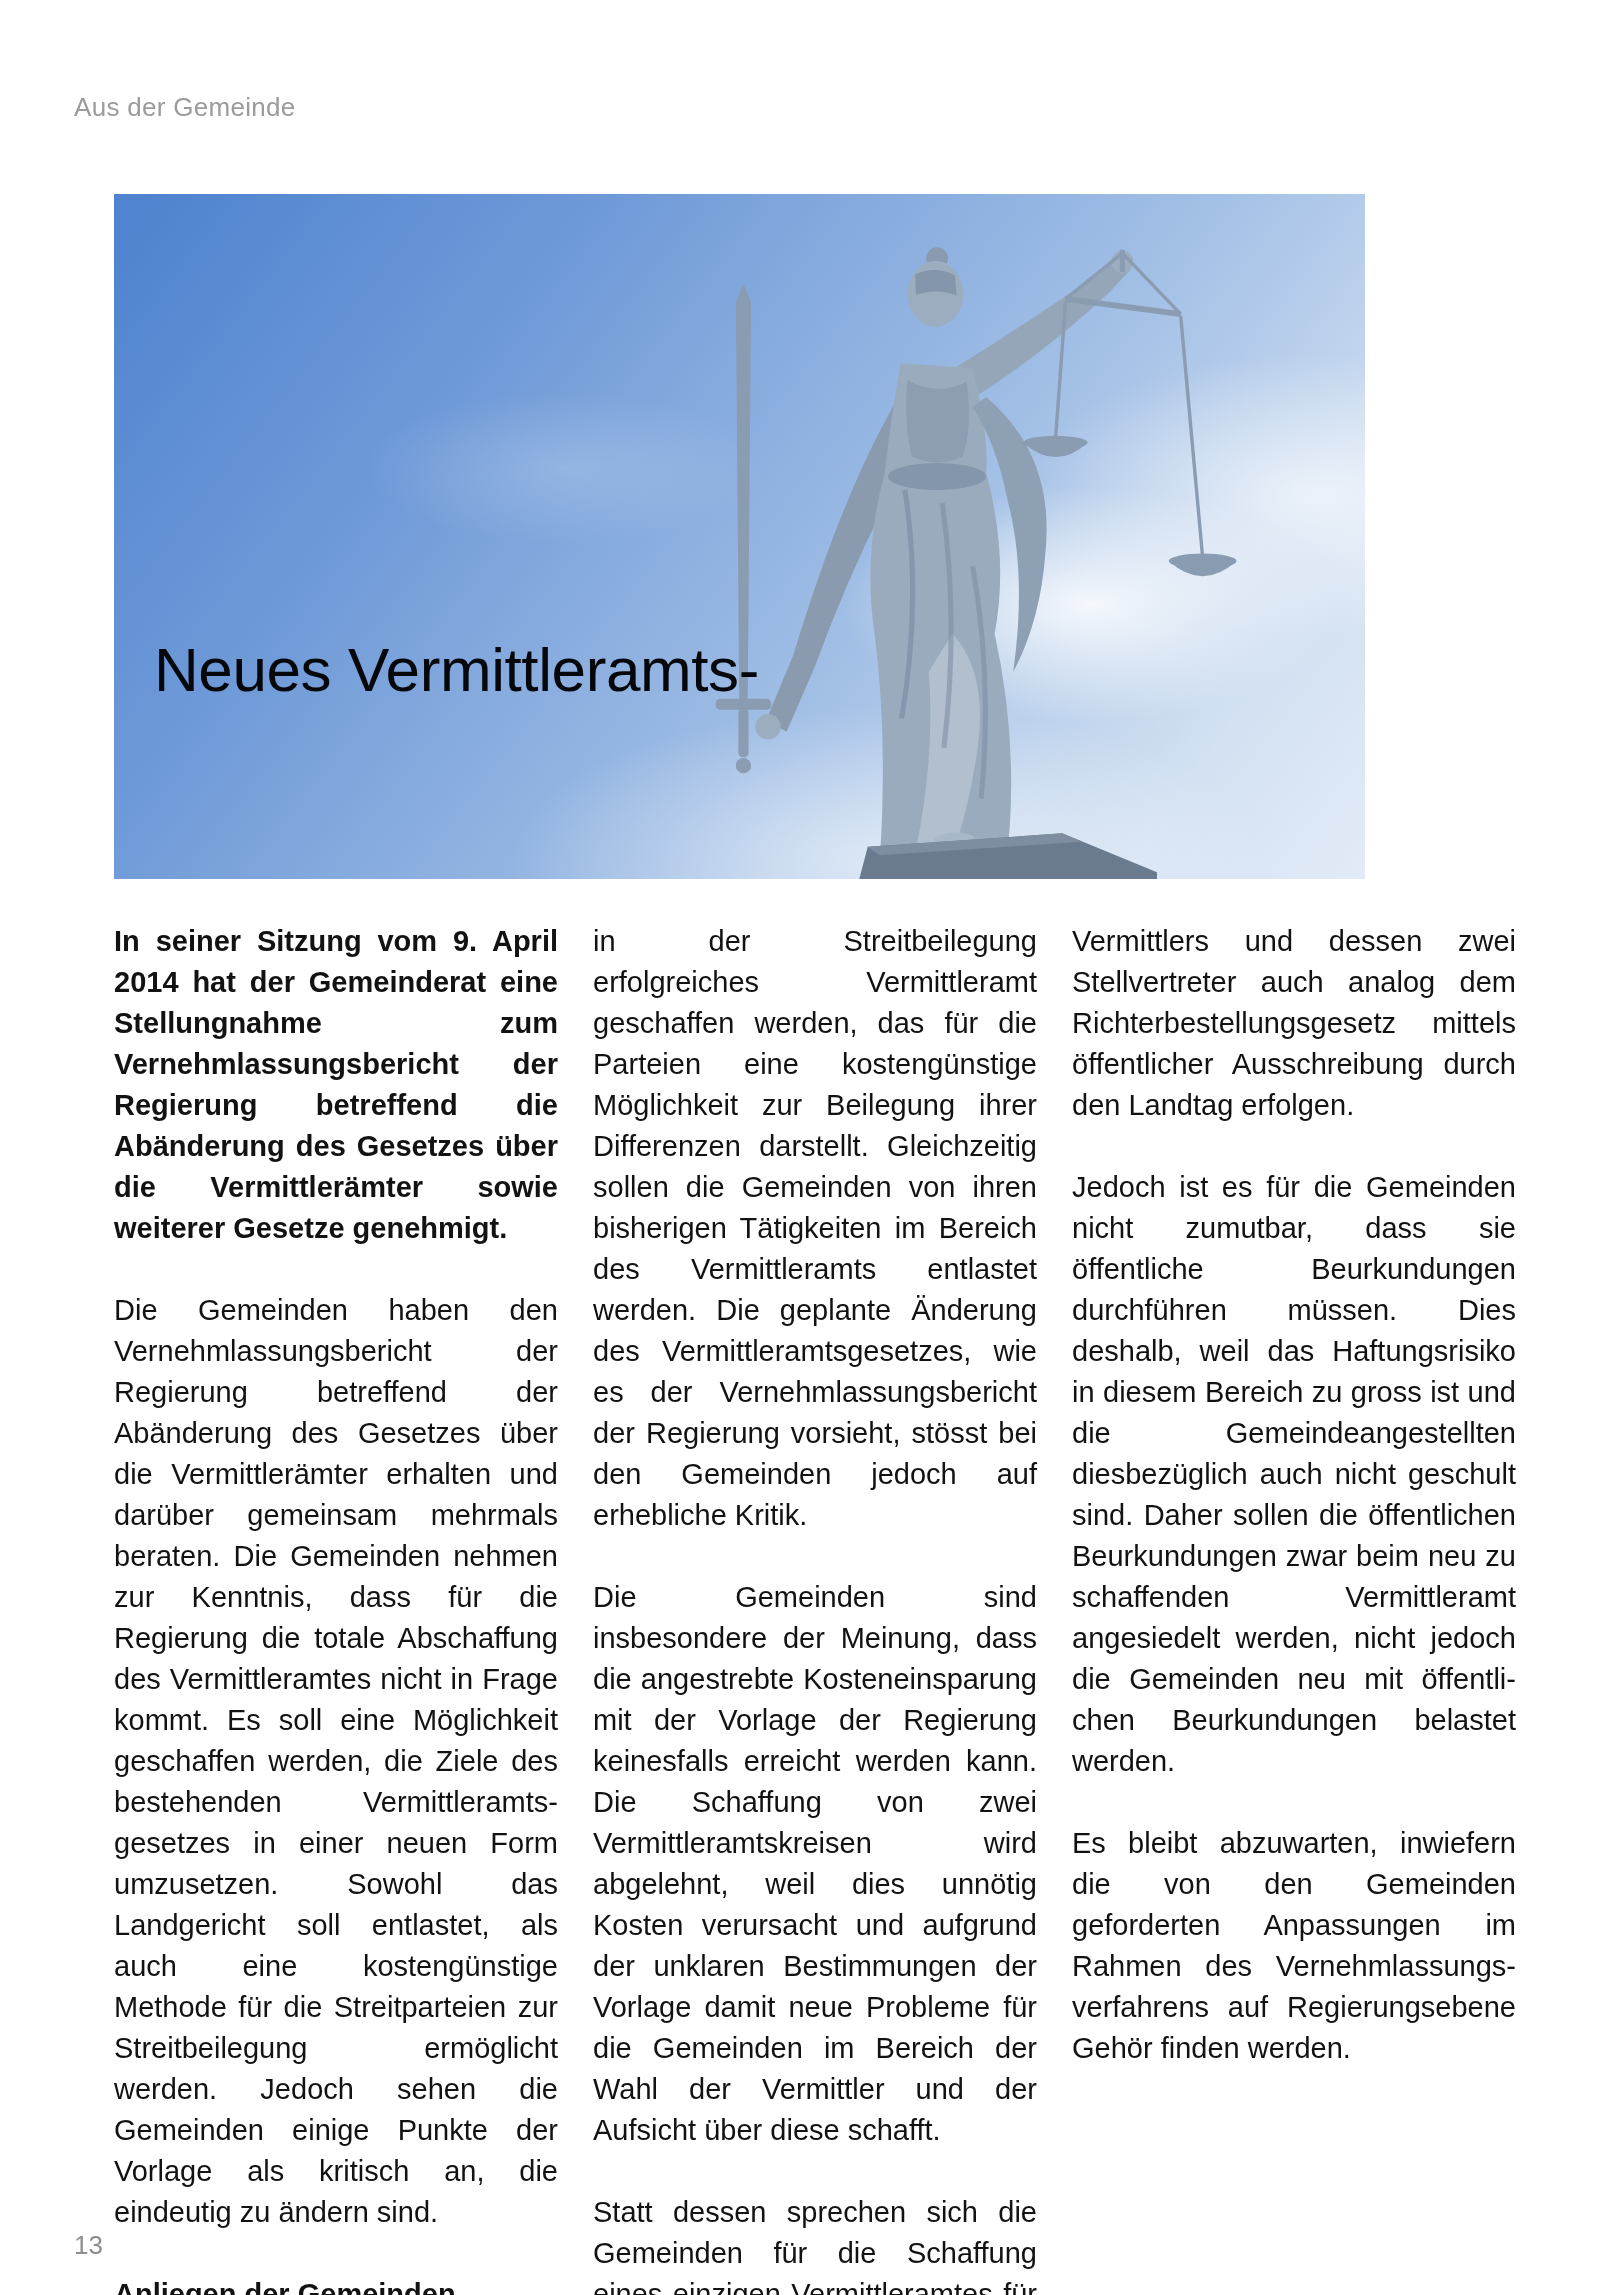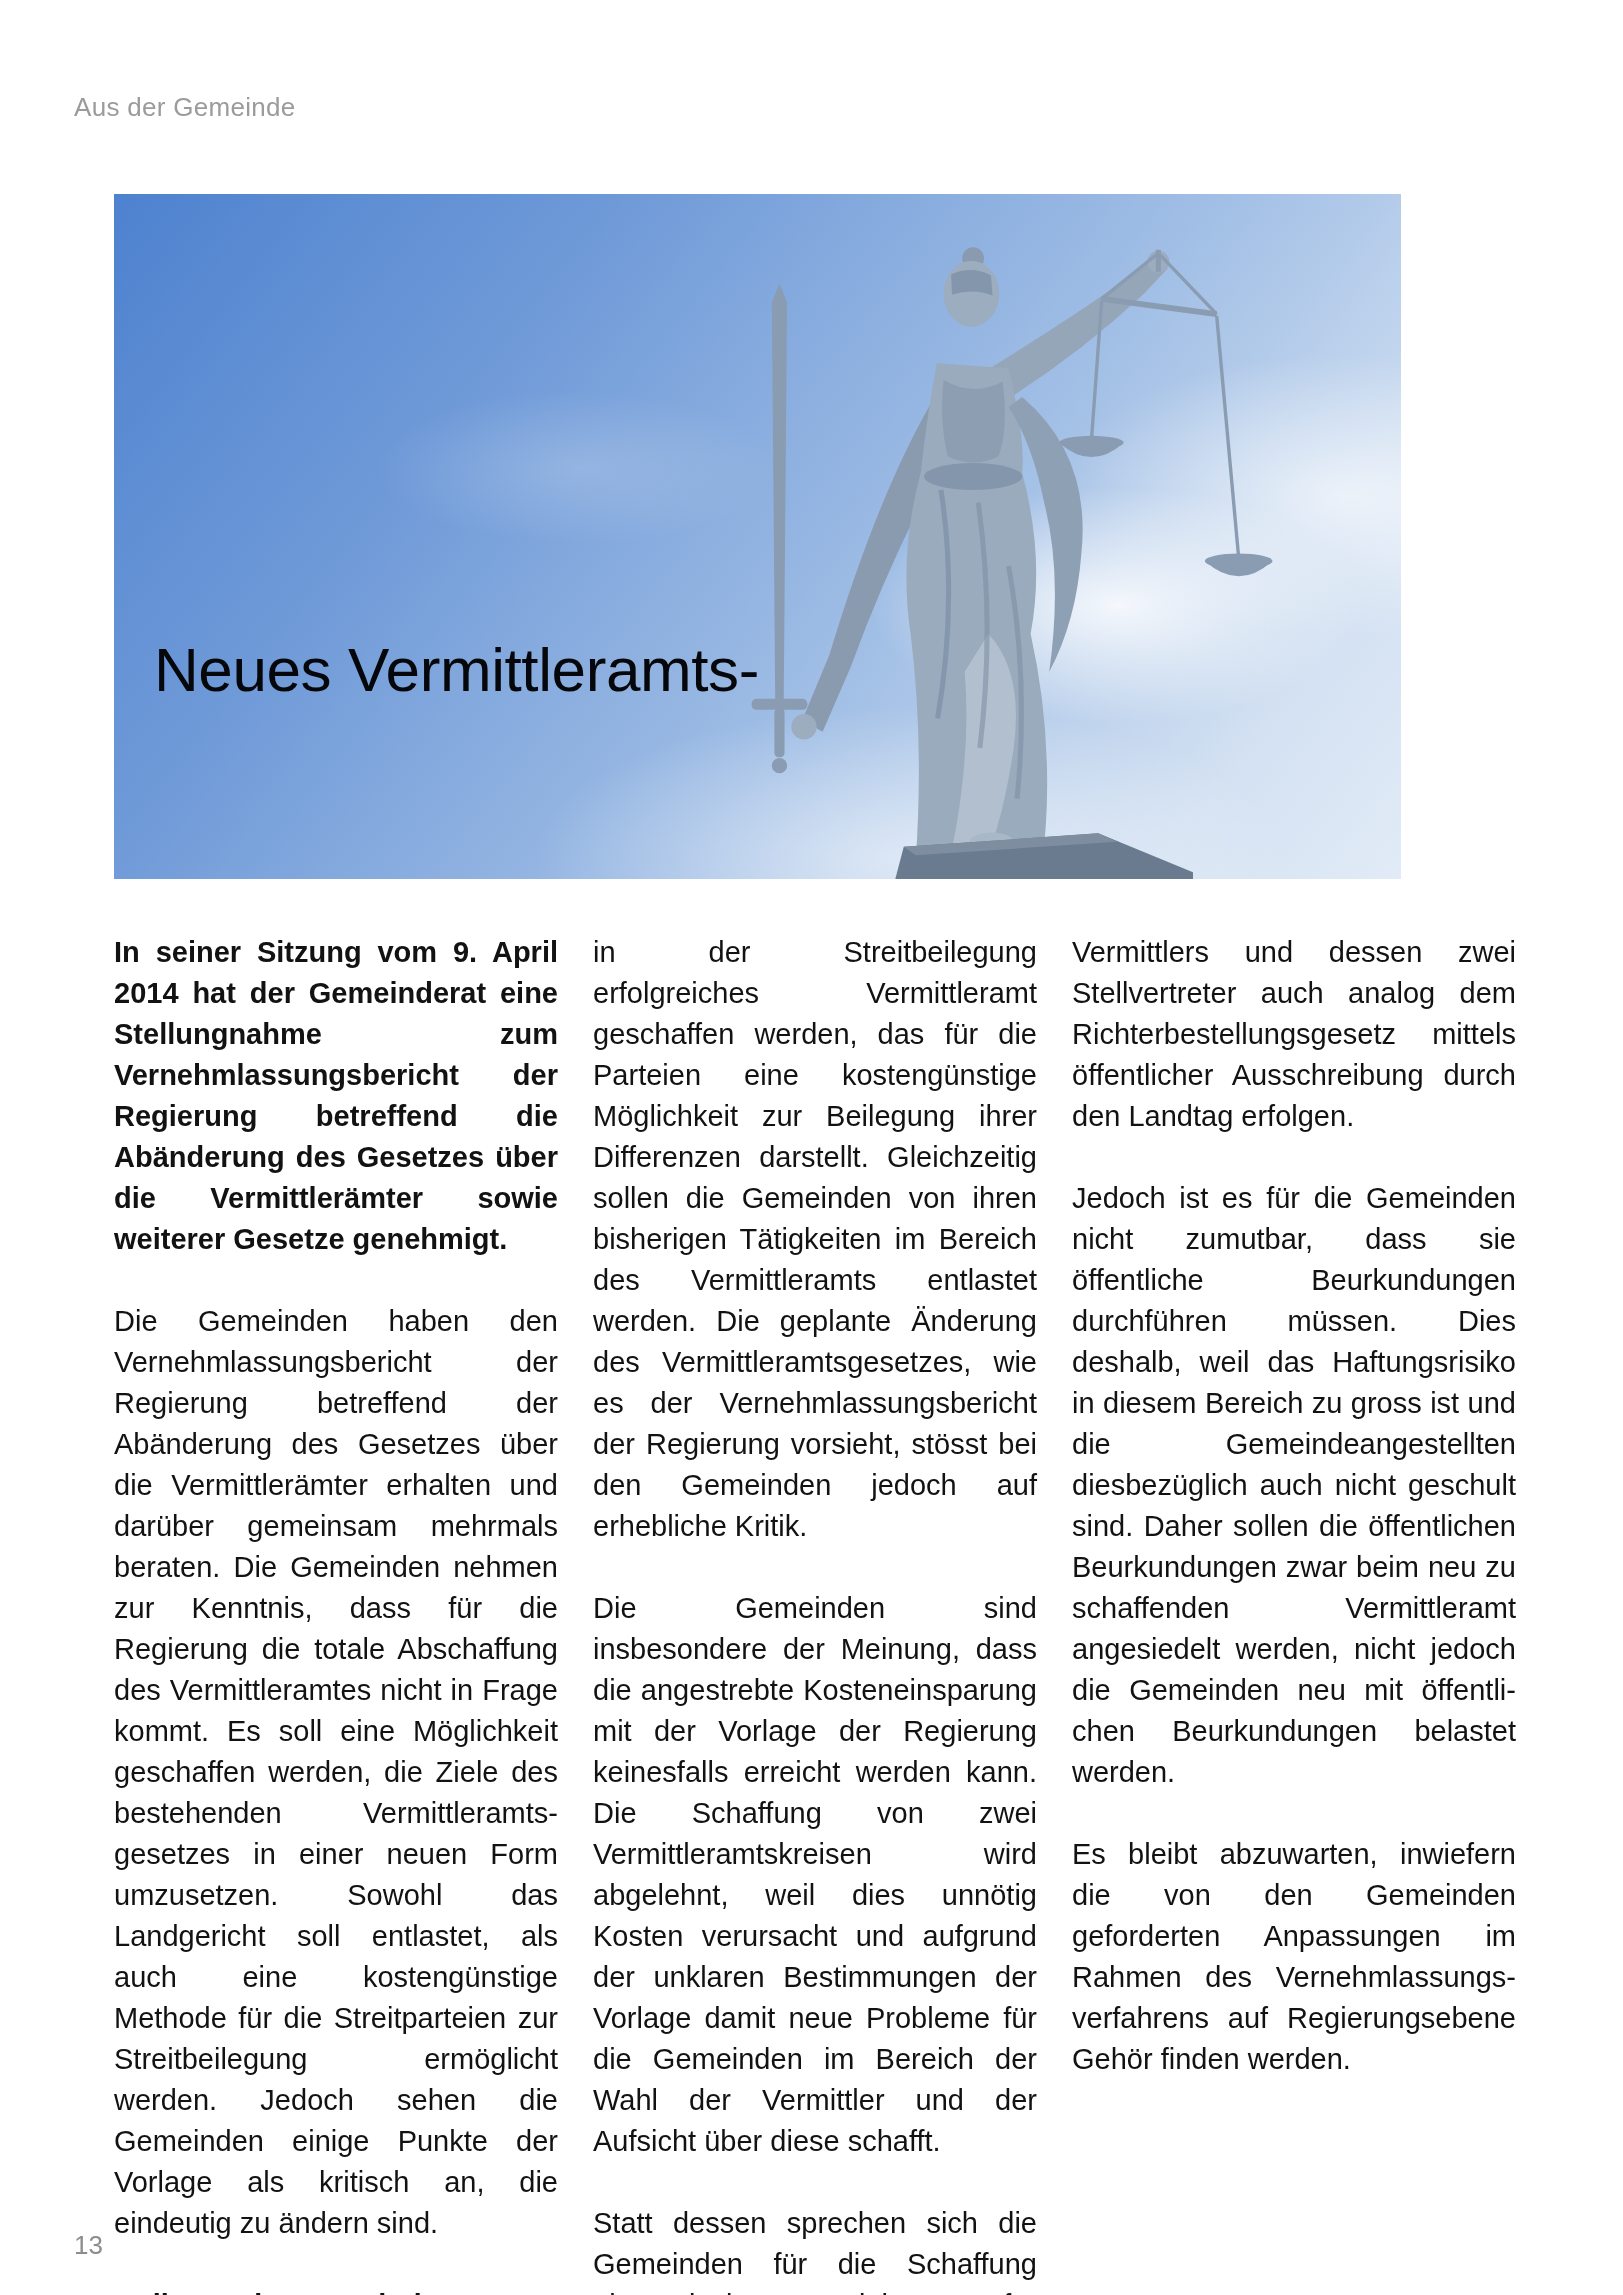--- a/index.html
+++ b/index.html
@@ -13,34 +13,33 @@
     font-size:26px;color:#9b9b9b;letter-spacing:0.3px;margin-top:24px;
   }
   .hero{
     position:absolute;left:114px;top:194px;width:1251px;height:685px;overflow:hidden;
     background:
       radial-gradient(355px 169px at 78% 60%, rgba(255,255,255,.85), rgba(255,255,255,0) 70%),
       radial-gradient(423px 203px at 96% 44%, rgba(255,255,255,.65), rgba(255,255,255,0) 70%),
       radial-gradient(524px 211px at 62% 97%, rgba(255,255,255,.55), rgba(255,255,255,0) 72%),
       radial-gradient(287px 110px at 36% 40%, rgba(255,255,255,.18), rgba(255,255,255,0) 70%),
       linear-gradient(128deg,#4e82cf 0%,#6f9ad8 28%,#a3c0e6 62%,#d3e1f2 86%,#e2ebf7 100%);
-    padding-left: 36px;
   }
   .statue{position:absolute;right:5px;top:0}
   .hero-title{
     position:absolute;left:40px;top:431px;
     font-size:62px;line-height:89px;font-weight:400;
     color:#06070a;letter-spacing:-0.4px;white-space:nowrap;
   }
   .columns{
     position:absolute;left:114px;top:916px;width:1402px;
     display:flex;gap:35px;
   }
   .col{width:444px;font-size:29px;line-height:41px;text-align:justify;color:#121212}
-  .col p{margin:16px 0 41px 0}
+  .col p{margin:5px 0 41px 0}
   .col p.lead{font-weight:700}
   .col p.heading{font-weight:700;margin-bottom:0;text-align:left}
   .pageno{position:absolute;left:74px;top:2230px;font-size:26px;color:#8d8d8d}
 </style>
 </head>
 <body>
 
 <div class="kicker">Aus der Gemeinde</div>
 
 <div class="hero">

